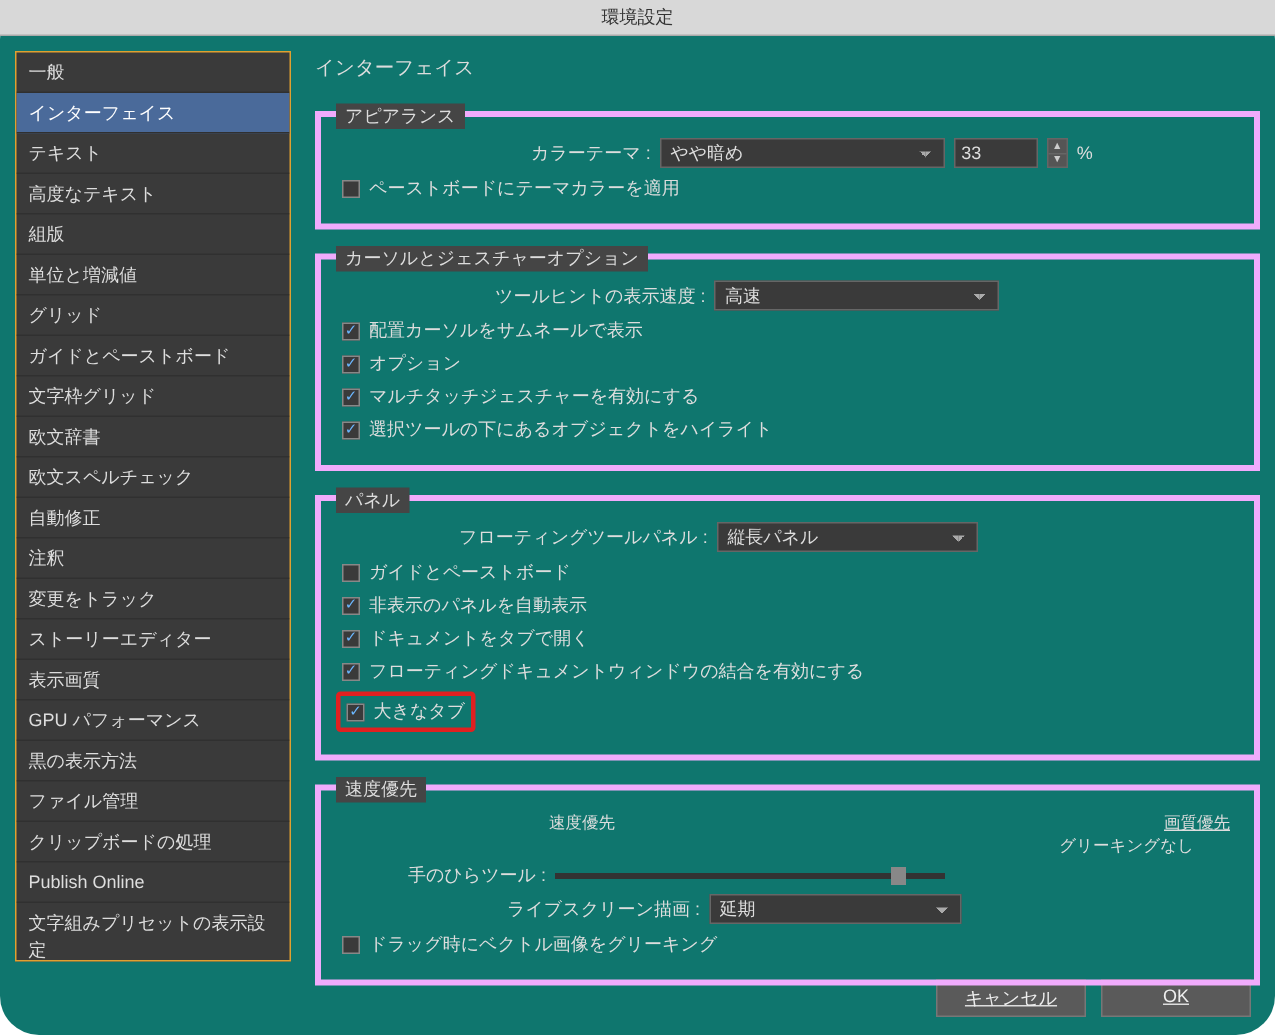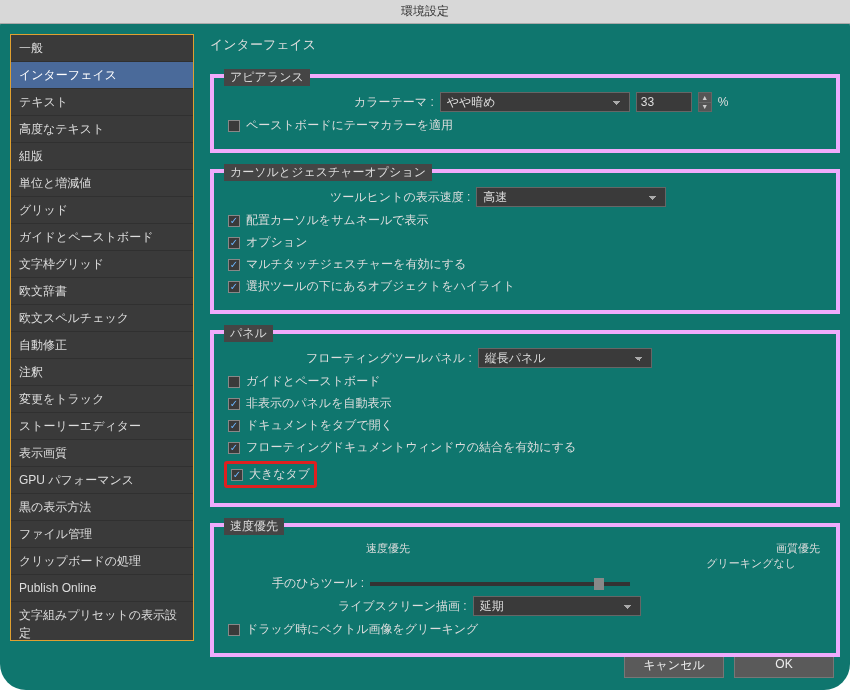--- a/index.html
+++ b/index.html
@@ -128,21 +128,21 @@
   .checkbox {
     width:12px;height:12px;border:1px solid #888;background:#3a3a3a;display:inline-flex;align-items:center;justify-content:center;font-size:10px;color:#6bb7ff;line-height:1;
     flex-shrink:0;
   }
   .checkbox.checked::before{content:"✓";}
   .cb-row{display:flex;align-items:center;gap:6px;margin:5px 0;padding-left:4px;}
   .highlight-box{border:3px solid #e02020;border-radius:3px;padding:2px 4px;display:inline-flex;align-items:center;gap:6px;}
   .slider-track{height:4px;background:#333;position:relative;flex:1;}
   .slider-handle{position:absolute;top:-4px;width:10px;height:12px;background:#888;left:86%;}
   .footer{
-    display:flex;justify-content:flex-end;gap:10px;padding:8px 16px 12px 0;
+    display:flex;justify-content:flex-end;gap:10px;padding:8px 16px 12px 0;text-decoration:underline;
   }
   .btn{
     background:#5a5a5a;border:1px solid #777;color:#eee;padding:3px 0;width:100px;text-align:center;font-size:12px;cursor:default;
   }
 </style>
 </head>
 <body>
 
 <div class="window">
   <div class="titlebar">
@@ -255,21 +255,21 @@
             <span>大きなタブ</span>
           </span>
         </div>
       </div>
 
       <div class="group">
         <div class="group-label">速度優先</div>
         <div class="row" style="padding-left:136px;gap:0;">
           <span style="width:56px;text-align:center;font-size:11px;">速度優先</span>
           <span style="flex:1"></span>
-          <span style="width:56px;text-align:center;font-size:11px;">画質優先</span>
+          <span style="width:56px;text-align:center;font-size:11px;text-decoration:underline;">画質優先</span>
         </div>
         <div class="row" style="padding-left:136px;gap:0;margin-top:-4px;">
           <span style="flex:1"></span>
           <span style="font-size:11px;padding-right:30px;">グリーキングなし</span>
         </div>
         <div class="row" style="padding-left:40px;">
           <span style="width:100px;text-align:right">手のひらツール :</span>
           <div class="slider-track" style="max-width:260px;">
             <div class="slider-handle"></div>
           </div>

